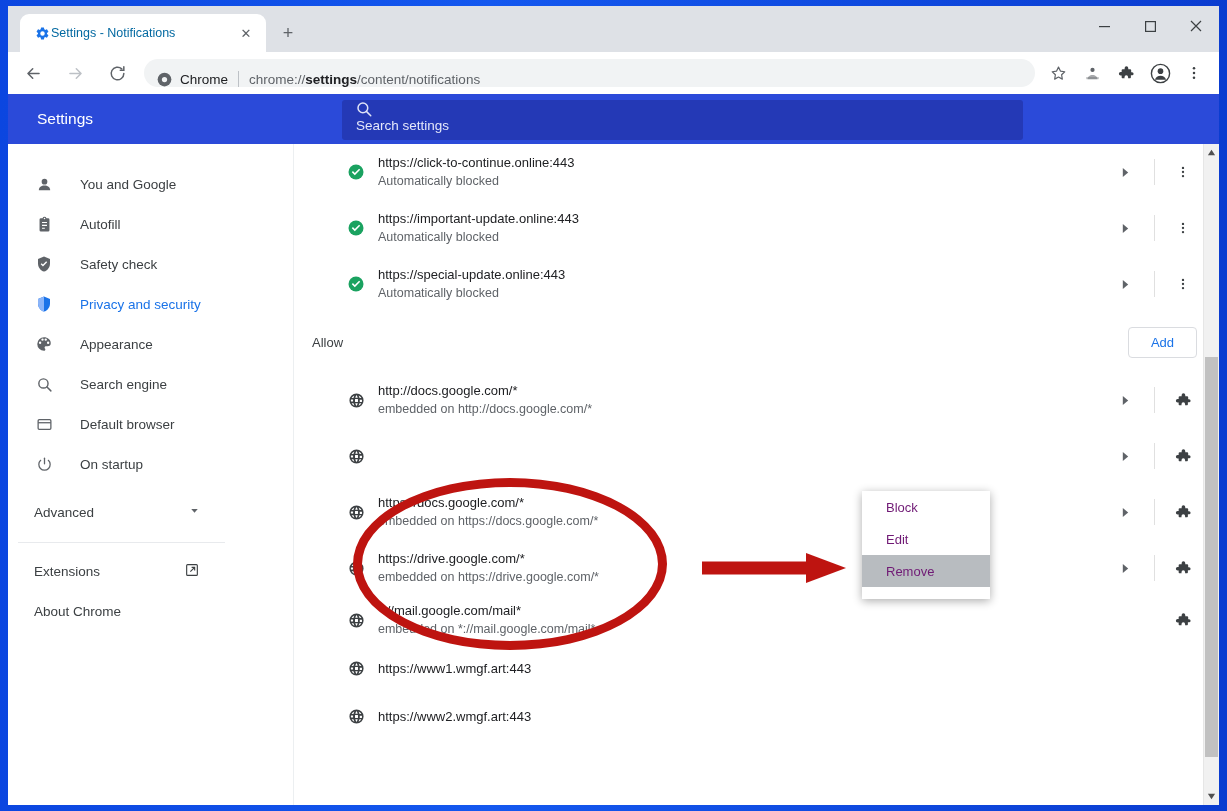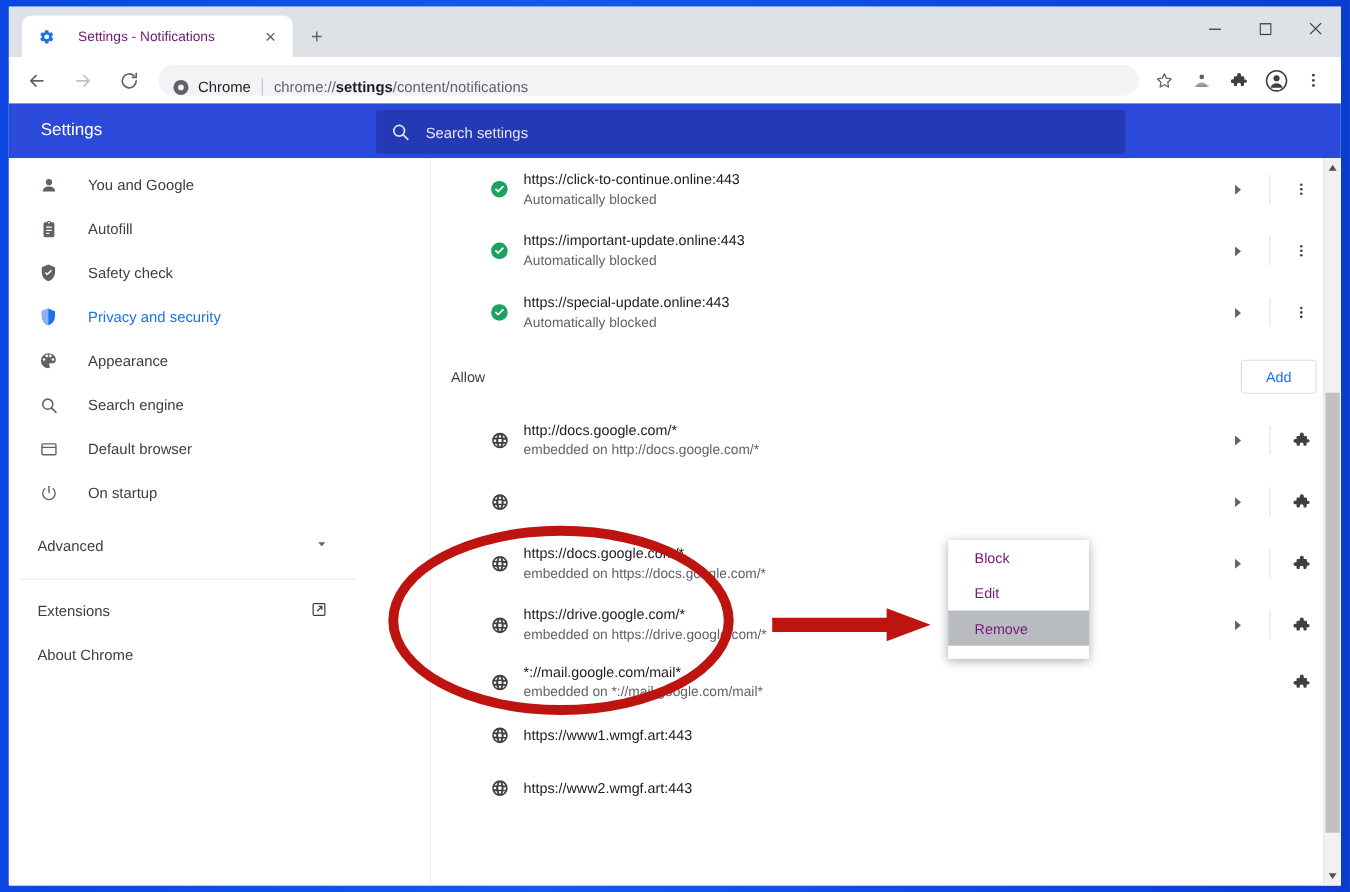--- a/index.html
+++ b/index.html
@@ -31,21 +31,21 @@
     width: 246px; height: 38px;
     background: #ffffff;
     border-radius: 9px 9px 0 0;
     display: flex; align-items: center;
   }
   #tab-favicon {
     margin-left: 14px; width: 17px; height: 17px;
     display: flex; align-items: center; justify-content: center;
   }
   #tab-title {
-    margin-left: 20px; font-size: 12.5px; color: #701a75;
+    margin-left: 0; font-size: 12.5px; color: #0369a1;
     white-space: nowrap; overflow: hidden; flex: 1;
   }
   #tab-close {
     width: 24px; height: 24px; margin-right: 8px;
     display: flex; align-items: center; justify-content: center;
     color: #5f6368;
   }
   #new-tab-btn {
     position: absolute; left: 266px; top: 13px;
     width: 28px; height: 28px;
@@ -101,40 +101,40 @@
     height: 50px; background: #2b4ad9;
     display: flex; align-items: center; position: relative;
   }
   #settings-title {
     position: absolute; left: 29px; font-size: 15.5px; color: #ffffff;
   }
   #settings-search {
     position: absolute; left: 334px; top: 6px;
     width: 681px; height: 40px;
     background: #2439b6; border-radius: 3px;
-    display: flex; align-items: center;
+    display: flex; align-items: flex-start; flex-direction: column;
   }
   #search-icon { margin-left: 13px; color: #dfe3f7; display:flex; }
   #search-input {
     border: 0; outline: 0; background: transparent;
     margin-left: 14px; font-size: 13.5px; color: #ffffff;
     font-family: "Liberation Sans", sans-serif; width: 500px;
   }
   #search-input::placeholder { color: #e4e7fa; opacity: 1; }
 
   
   #body-area {
     position: relative; height: 661px; background: #ffffff; display: flex;
   }
 
   
   #sidebar {
-    width: 384px; background: #ffffff;
+    width: 286px; background: #ffffff;
     border-right: 1px solid #eceff1;
-    padding-top: 4px; position: relative;
+    padding-top: 20px; position: relative;
   }
   .side-item {
     height: 40px; display: flex; align-items: center;
     padding-left: 26px; color: #3c4043; font-size: 13.5px;
   }
   .side-item .si-icon {
     width: 20px; height: 20px; display: flex;
     align-items: center; justify-content: center; color: #5f6368;
   }
   .side-item .si-label { margin-left: 26px; }

